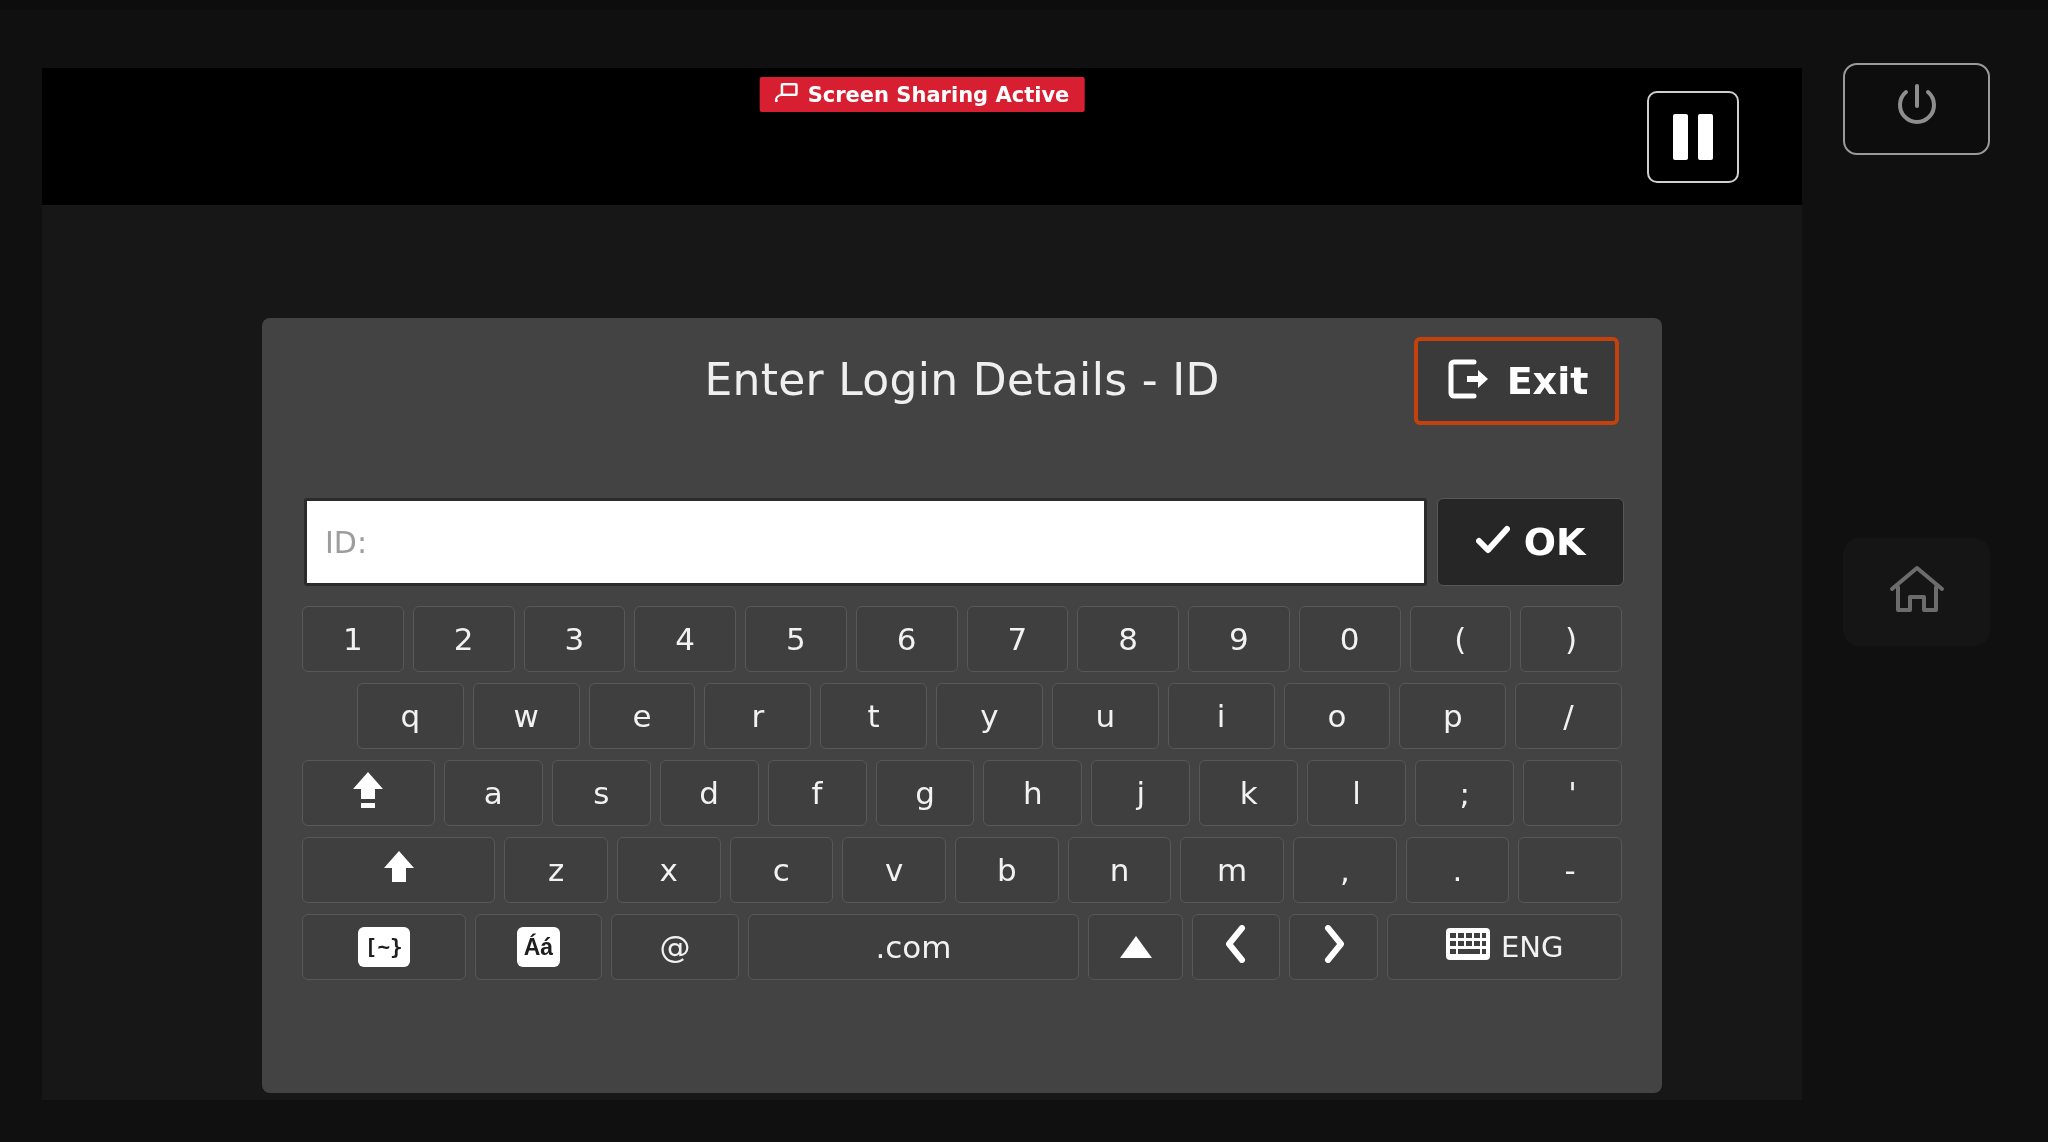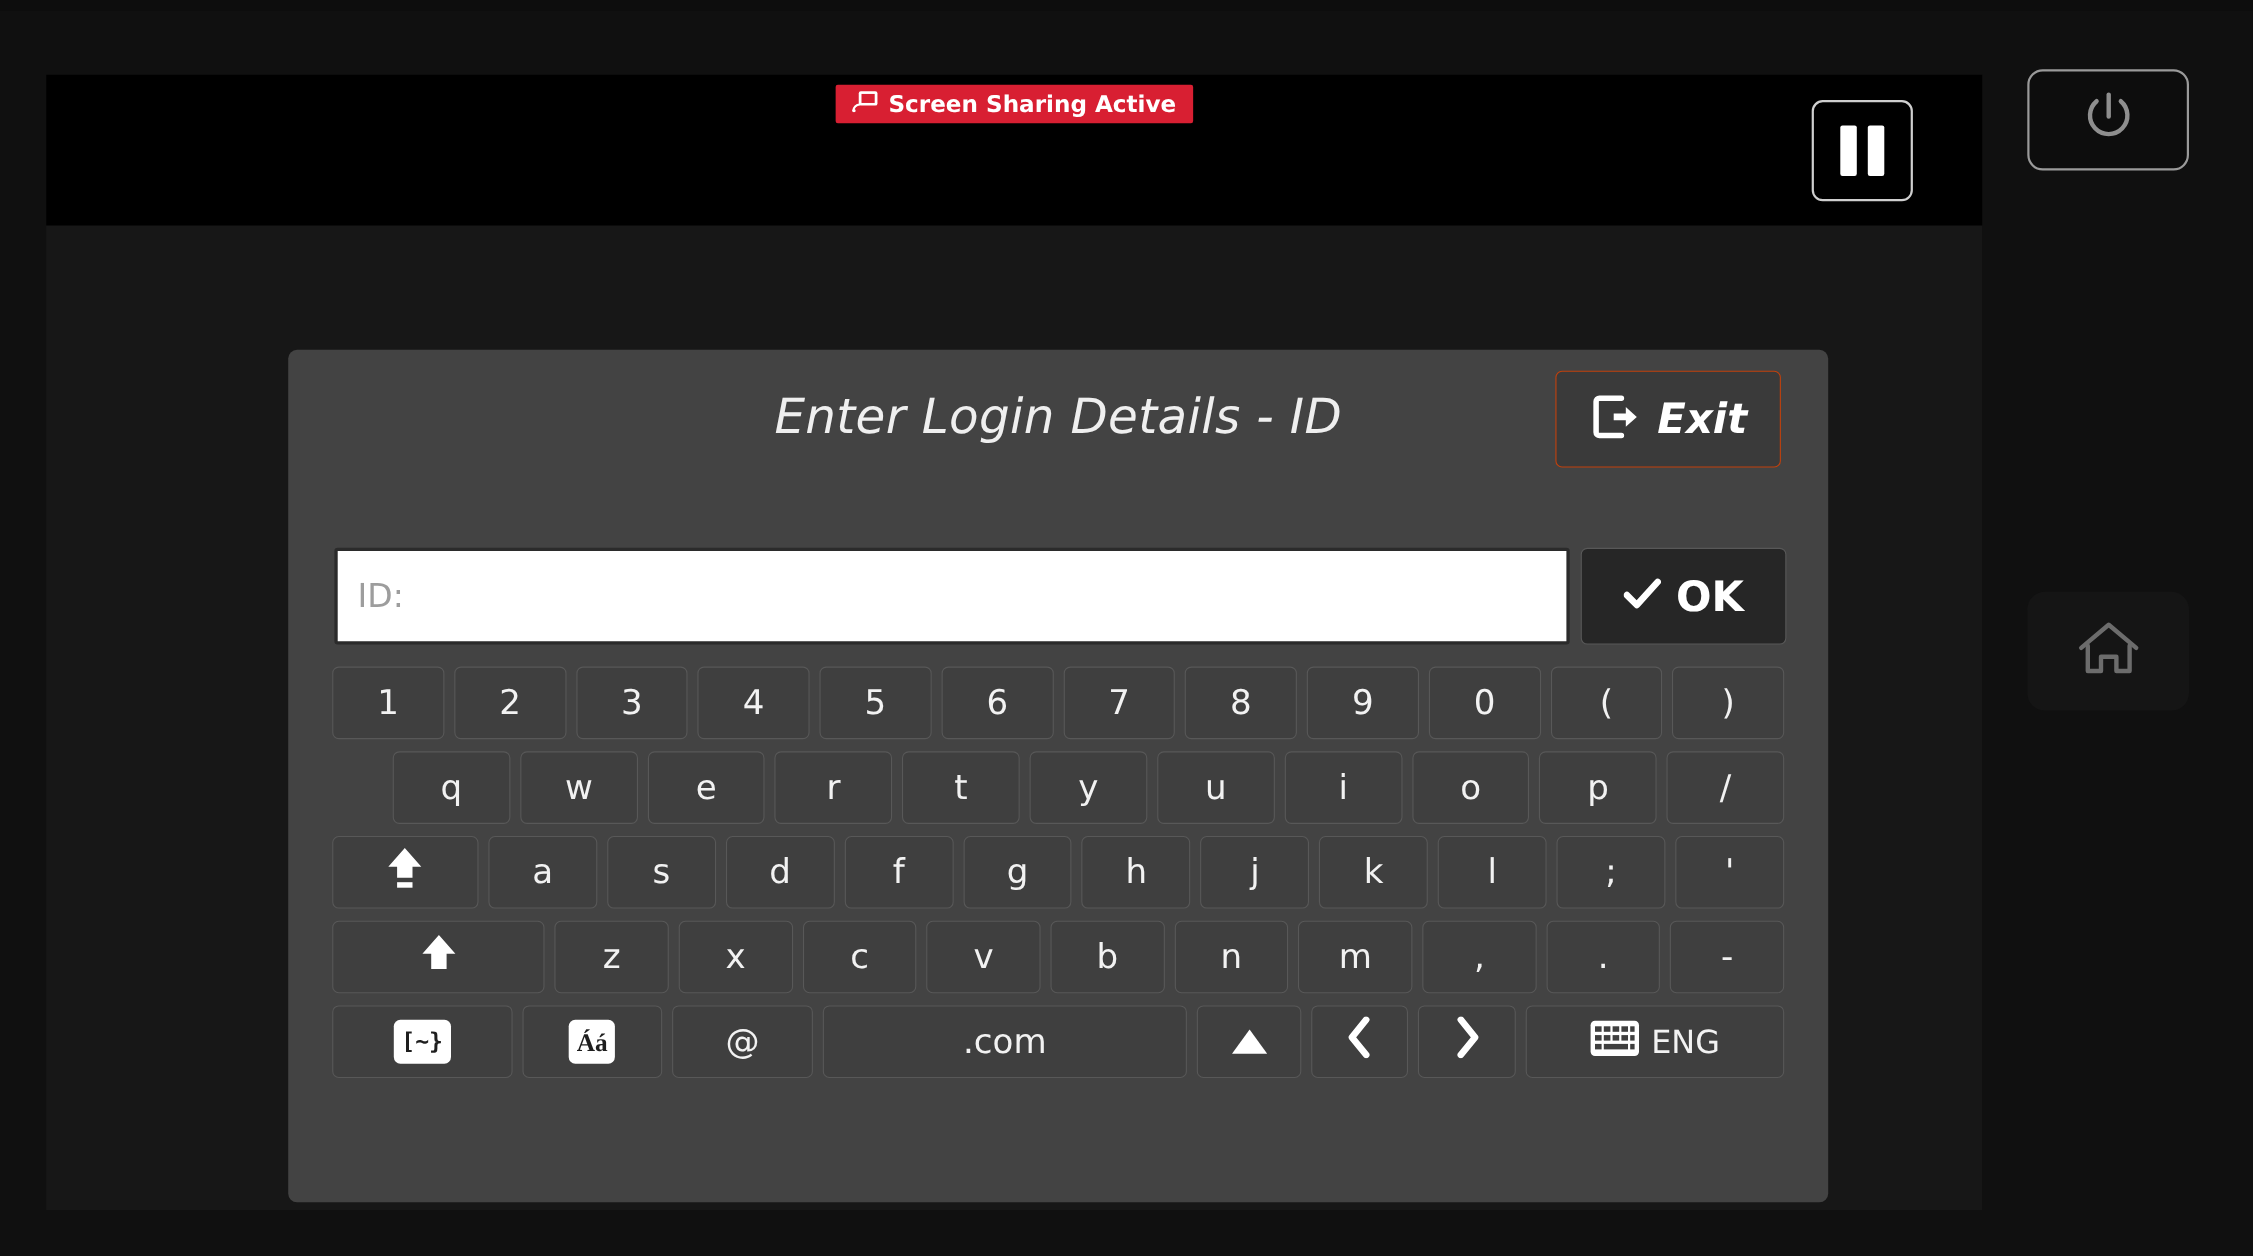--- a/index.html
+++ b/index.html
@@ -115,41 +115,40 @@
     top: 250px;
     width: 1400px;
     height: 775px;
     background: #434343;
     border-radius: 8px;
   }
 
   .panel-header {
     position: relative;
     height: 120px;
-    font-style: italic;
   }
   .panel-title {
     position: absolute;
     left: 0;
     right: 0;
     top: 36px;
     text-align: center;
     font-size: 44px;
     color: #efefef;
     font-weight: normal;
     letter-spacing: 0.3px;
   }
   .exit-button {
     position: absolute;
     right: 43px;
     top: 19px;
     width: 205px;
     height: 88px;
     background: #3a3a3a;
-    border: 1px solid #c2410c;
+    border: 4px solid #c2410c;
     border-radius: 6px;
     display: flex;
     align-items: center;
     justify-content: center;
     gap: 16px;
   }
   .exit-label {
     font-size: 38px;
     color: #ffffff;
     font-weight: bold;
@@ -246,21 +245,21 @@
     font-weight: bold;
     padding: 4px 7px;
     line-height: 1;
     display: flex;
     align-items: center;
     justify-content: center;
     min-width: 40px;
     height: 40px;
     font-family: "DejaVu Sans Mono", monospace;
   }
-  .white-chip.accent { font-family: Liberation Serif, serif; font-size: 23px; }
+  .white-chip.accent { font-family: Liberation Sans, sans-serif; font-size: 23px; }
 
   .tri-up {
     width: 0; height: 0;
     border-left: 16px solid transparent;
     border-right: 16px solid transparent;
     border-bottom: 22px solid #ffffff;
   }
 </style>
 </head>
 <body>

